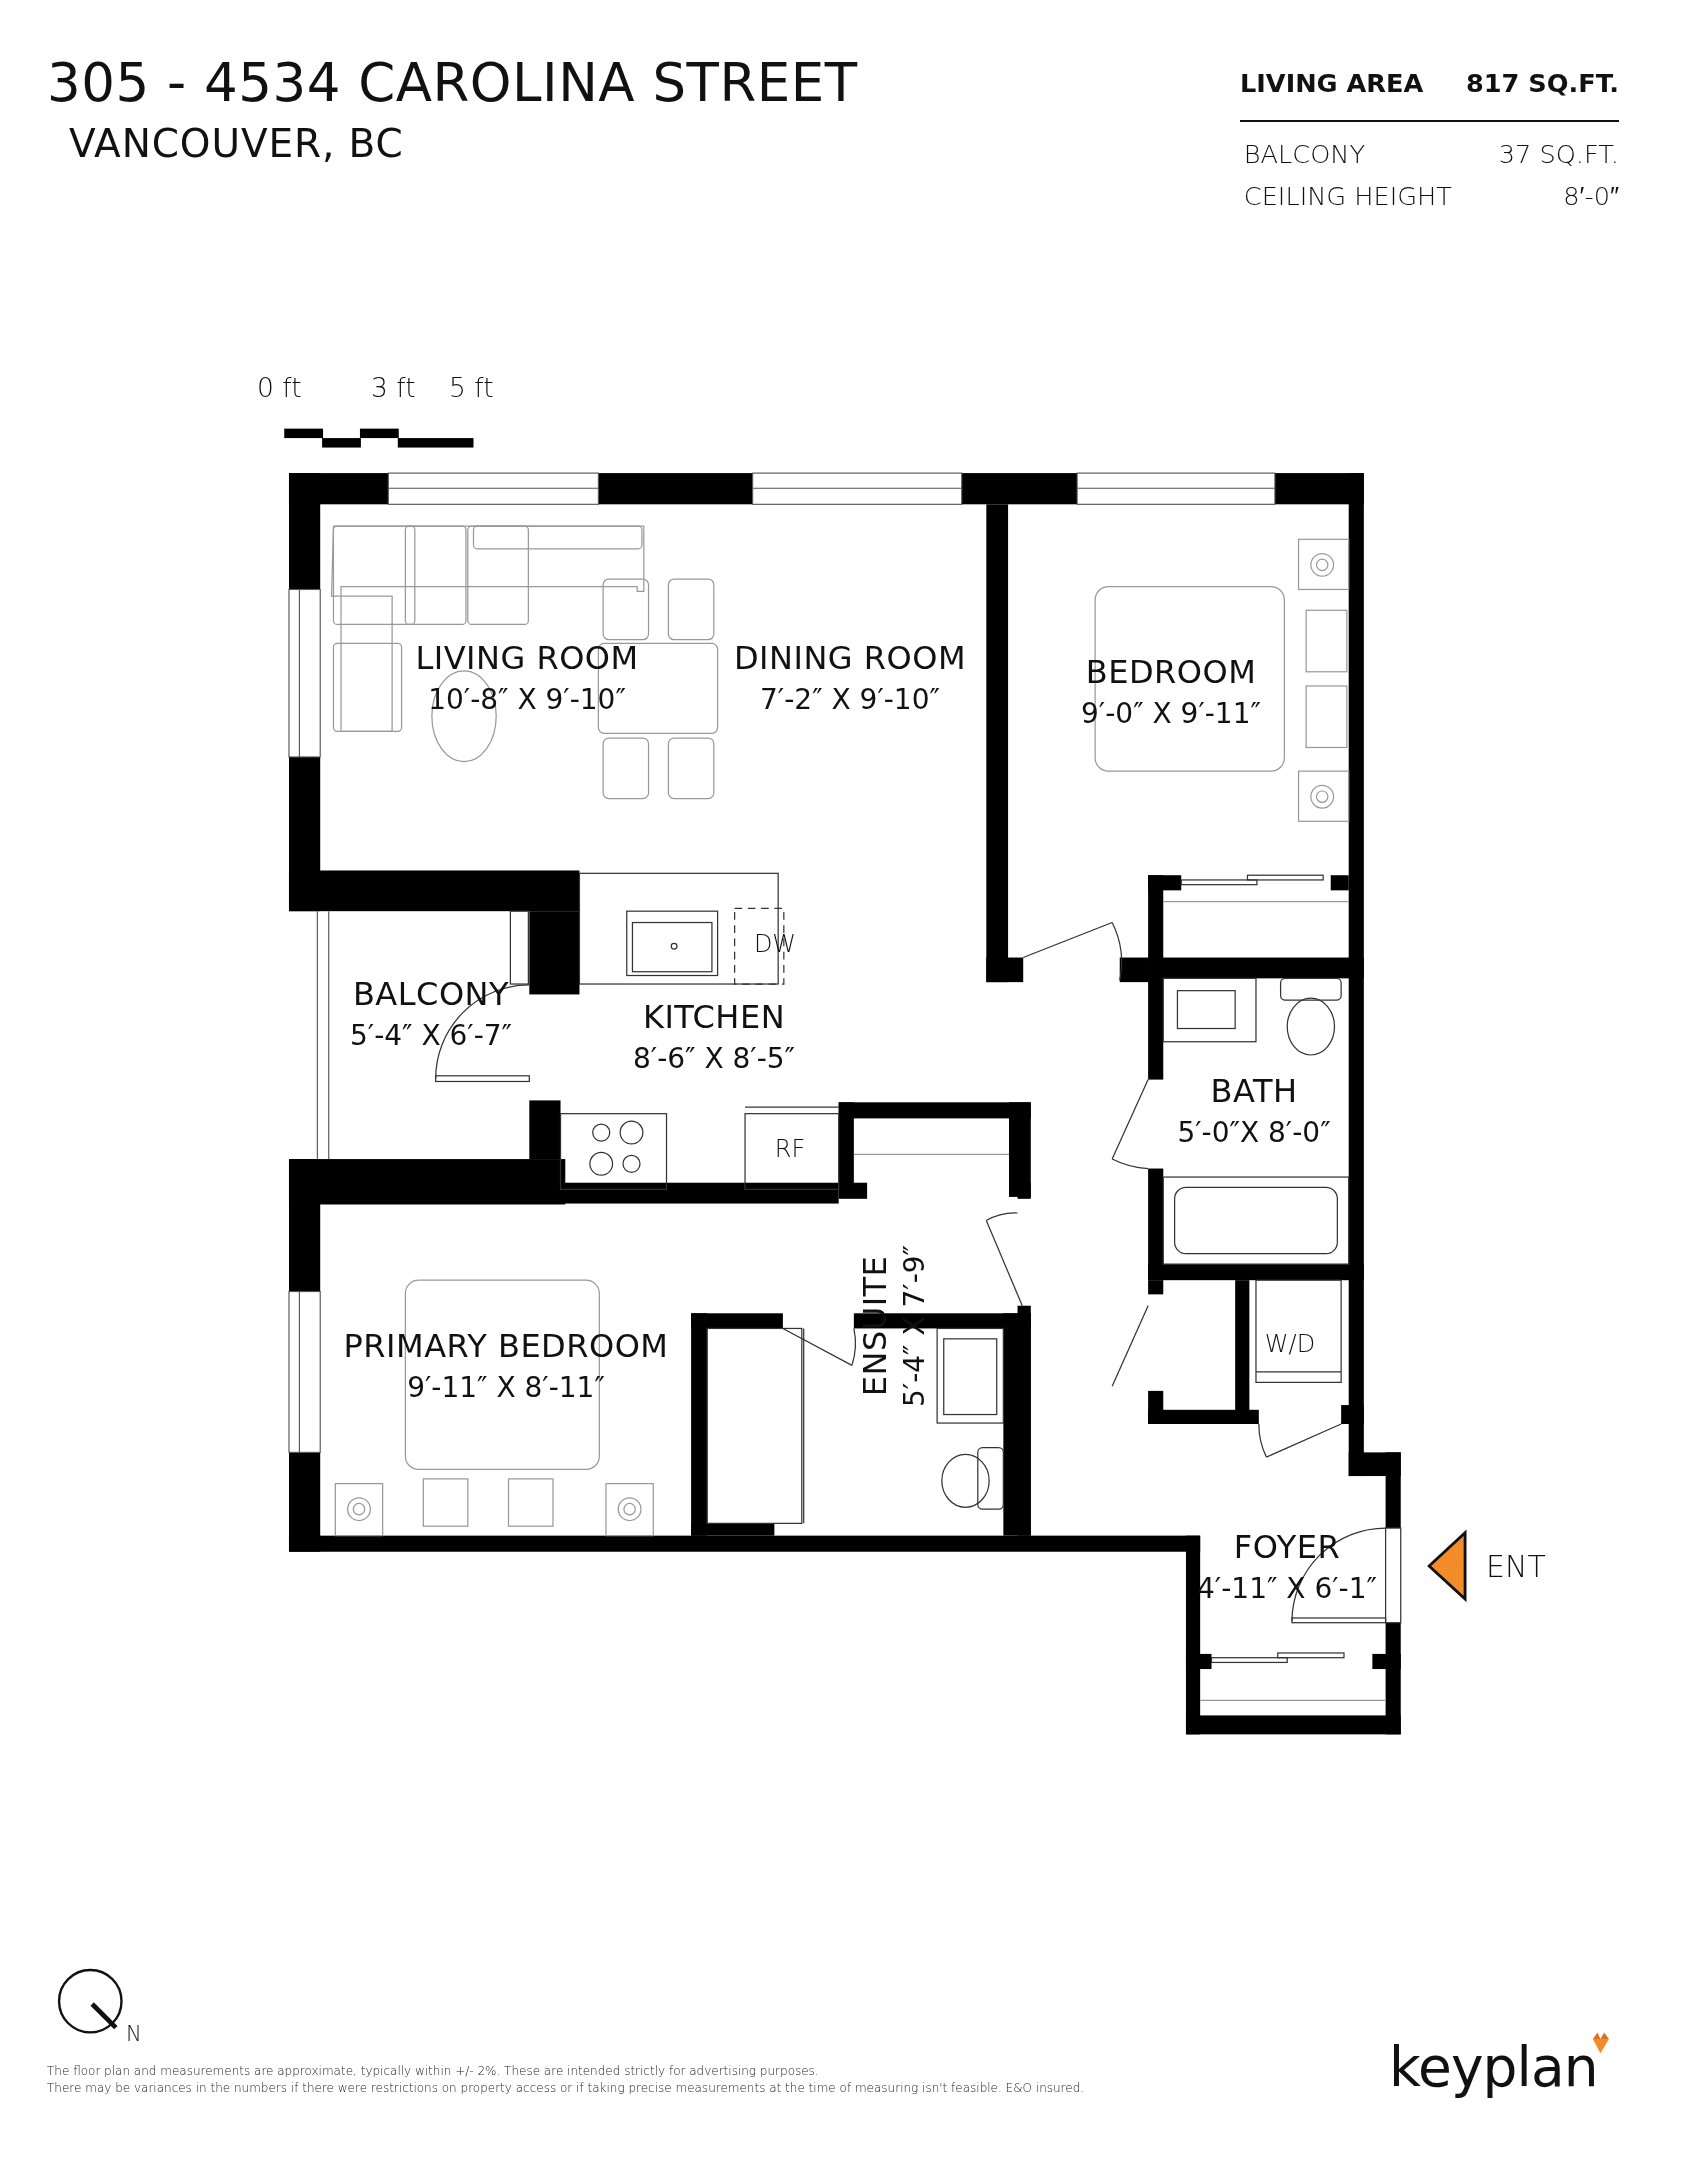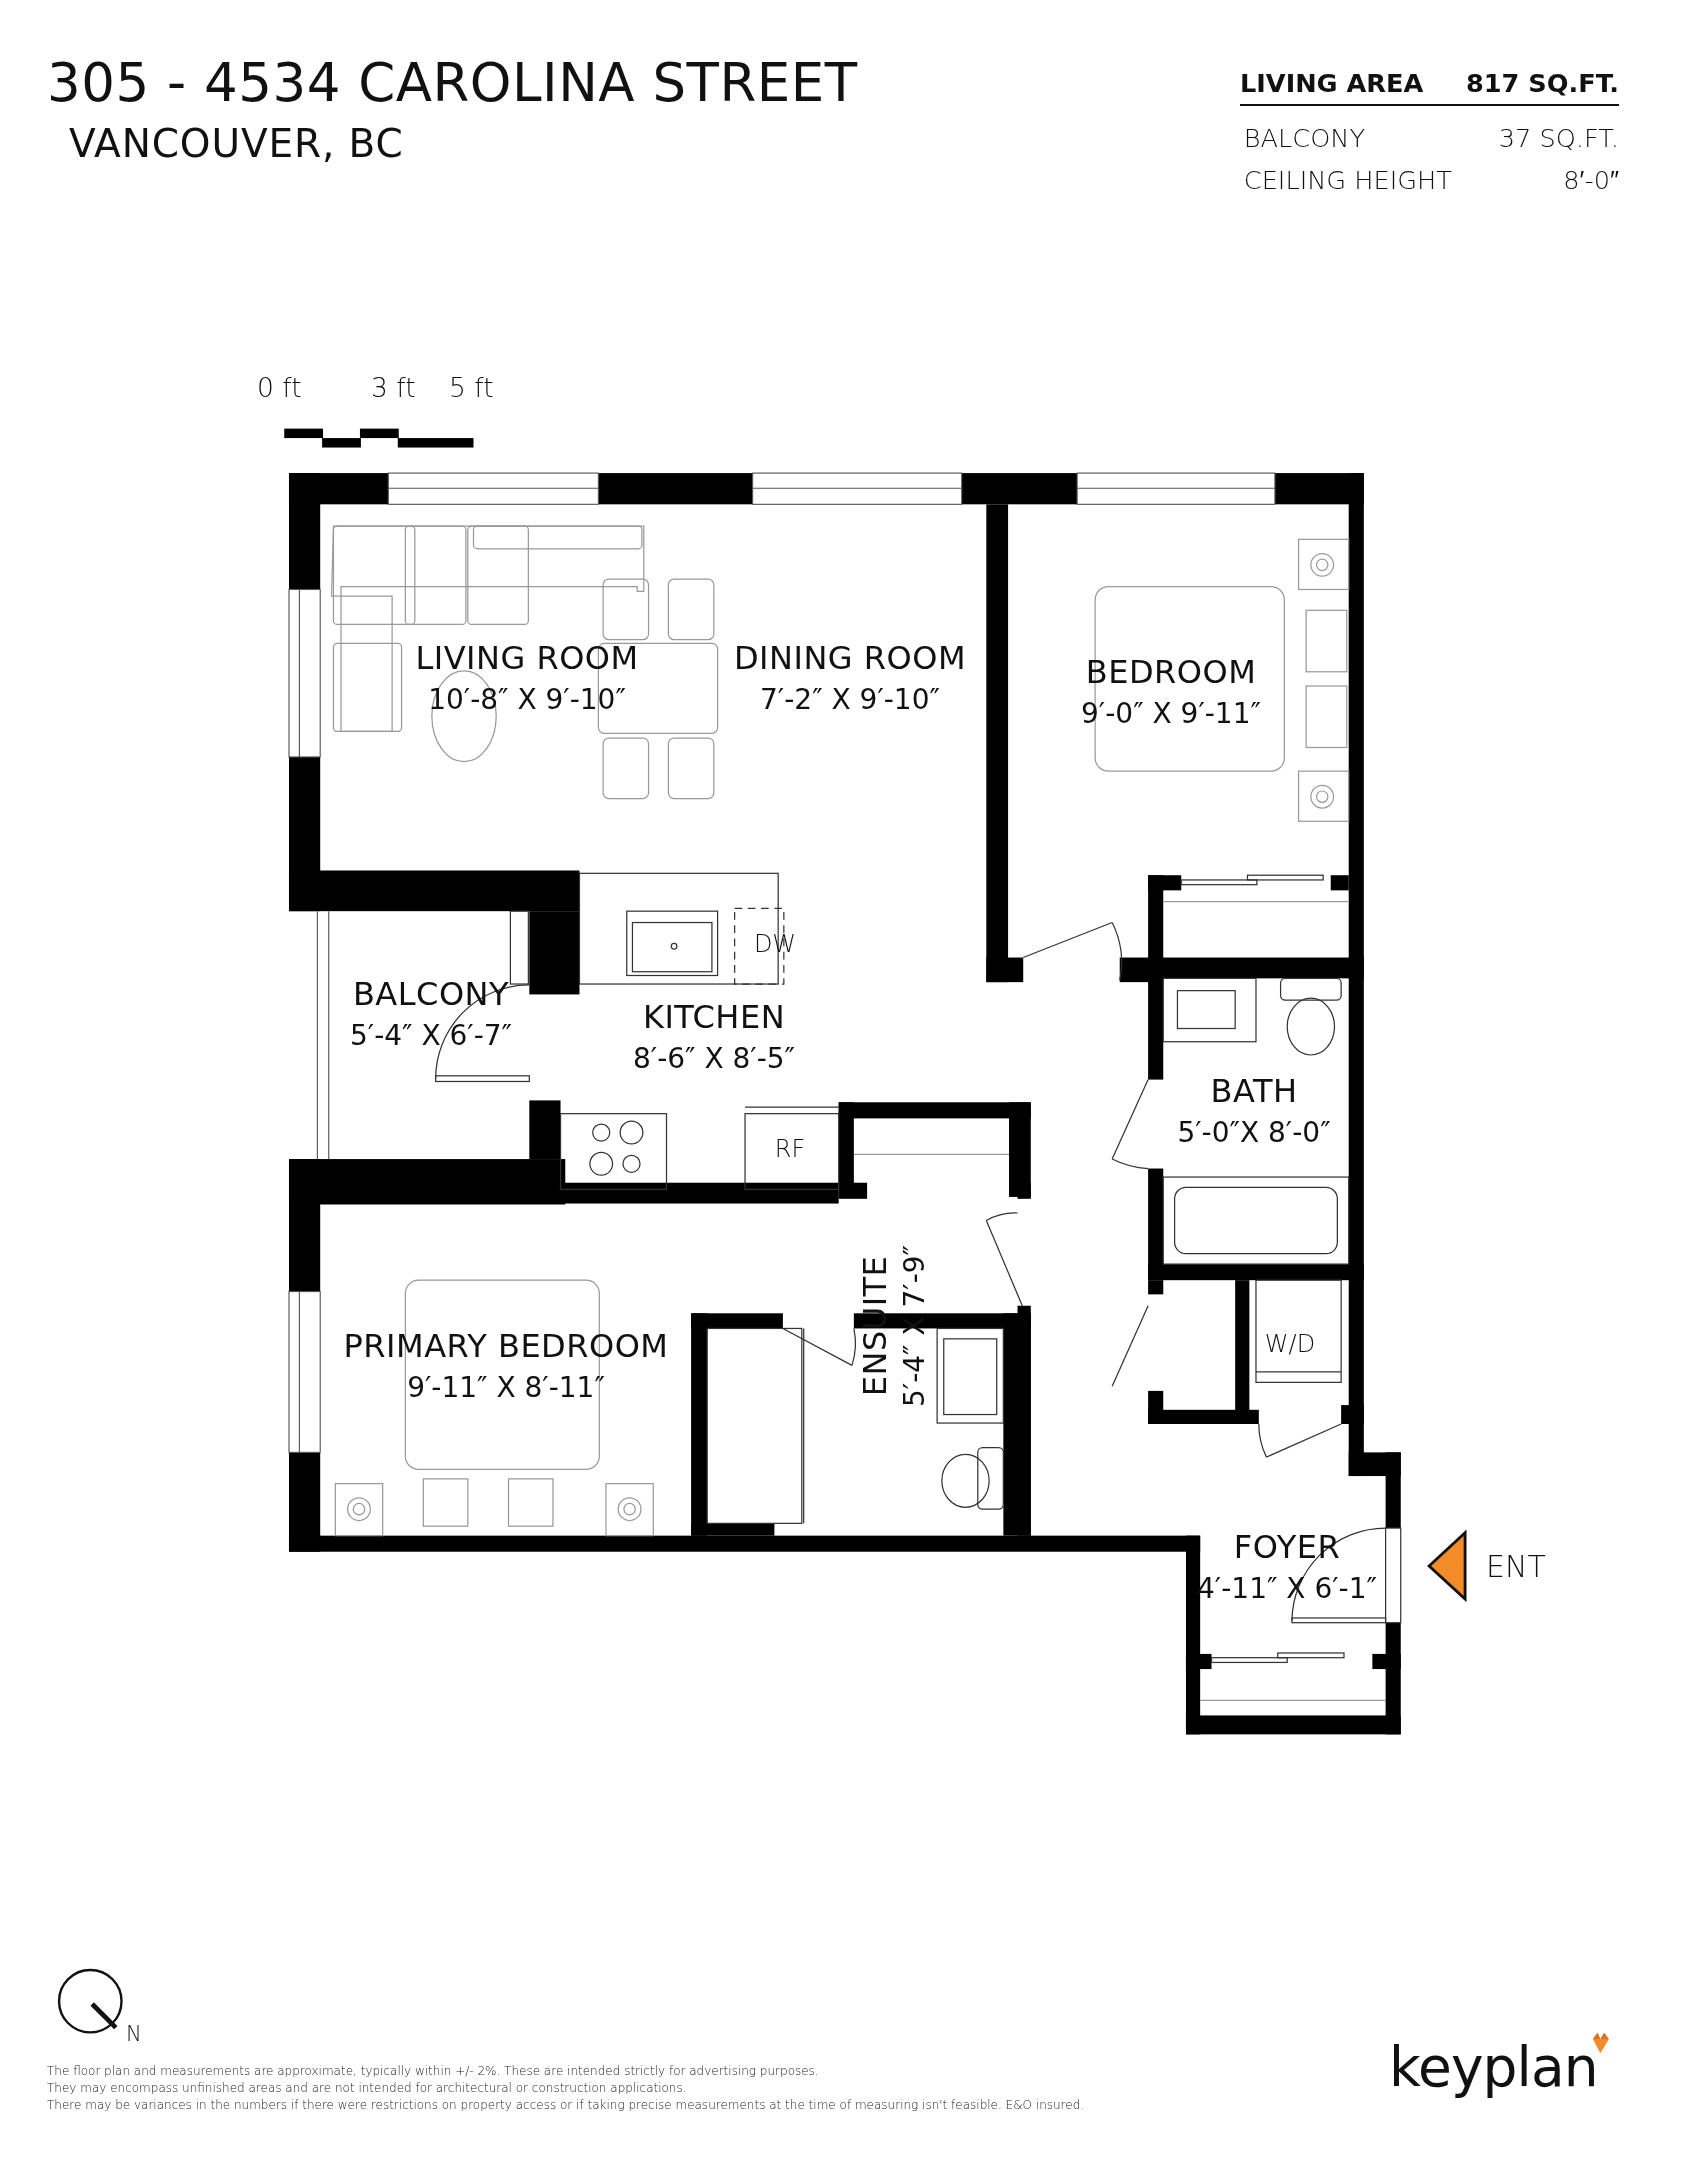--- a/index.html
+++ b/index.html
@@ -2,21 +2,21 @@
 <html style="font-size:15px"><head>
 <meta charset="utf-8">
 <style>
   html,body{margin:0;padding:0;background:#fff;}
   body{width:1685px;height:2180px;position:relative;overflow:hidden;font-family:"DejaVu Sans","Liberation Sans",sans-serif;color:#111;}
   .abs{position:absolute;}
   .title{left:47px;top:52px;font-size:53px;font-weight:400;letter-spacing:0.5px;white-space:nowrap;}
   .subtitle{left:49px;top:121px;font-size:39px;font-weight:400;letter-spacing:0.9px;white-space:nowrap;margin-left:20px;}
   .stats{left:1240px;top:68px;width:379px;}
   .stat-row{display:flex;justify-content:space-between;white-space:nowrap;}
-  .stat-primary{font-size:25.6px;font-weight:600;padding-bottom:6px;border-bottom:2.8px solid #111;margin-bottom:11.4px;}
+  .stat-primary{font-size:25.6px;font-weight:600;padding-bottom:22px;border-bottom:2.8px solid #111;margin-bottom:11.4px;}
   .stat-secondary{font-size:25.6px;font-weight:300;height:42px;align-items:center;padding-left:3.8px;}
   .scale-label{font-size:26.5px;font-weight:300;white-space:nowrap;}
   svg.plan{position:absolute;left:0;top:0;}
   .room-label{position:absolute;text-align:center;white-space:nowrap;font-weight:400;transform:translate(-50%,0);}
   .room-name{font-size:32px;letter-spacing:0.5px;}
   .room-dim{font-size:28px;margin-top:5.7px;}
   .fixture-label{position:absolute;font-size:24px;font-weight:300;transform:translate(-50%,-50%);white-space:nowrap;}
   .ensuite-label{position:absolute;left:856px;top:1407px;transform-origin:left top;transform:rotate(-90deg);white-space:nowrap;}
   .ent-label{left:1486px;top:1549px;font-size:30px;font-weight:300;}
   .north-label{left:126px;top:2022px;font-size:21px;font-weight:300;}
@@ -314,18 +314,17 @@
 <div class="fixture-label" style="left:775px;top:944px;text-align:center;">DW</div>
 <div class="fixture-label" style="left:790px;top:1149px;">RF</div>
 <div class="fixture-label" style="left:1290px;top:1344px;">W/D</div>
 
 <div class="abs ent-label">ENT</div>
 
 <div class="abs north-label">N</div>
 
 <div class="abs disclaimer">
   <div>The floor plan and measurements are approximate, typically within +/- 2%. These are intended strictly for advertising purposes.</div>
-  <div>They may encompass unfinished areas and are not intended for architectural or construction applications.</div>
   <div>There may be variances in the numbers if there were restrictions on property access or if taking precise measurements at the time of measuring isn't feasible. E&amp;O insured.</div>
 </div>
 
 <div class="abs logo">keyplan</div>
 
 
 </body></html>

